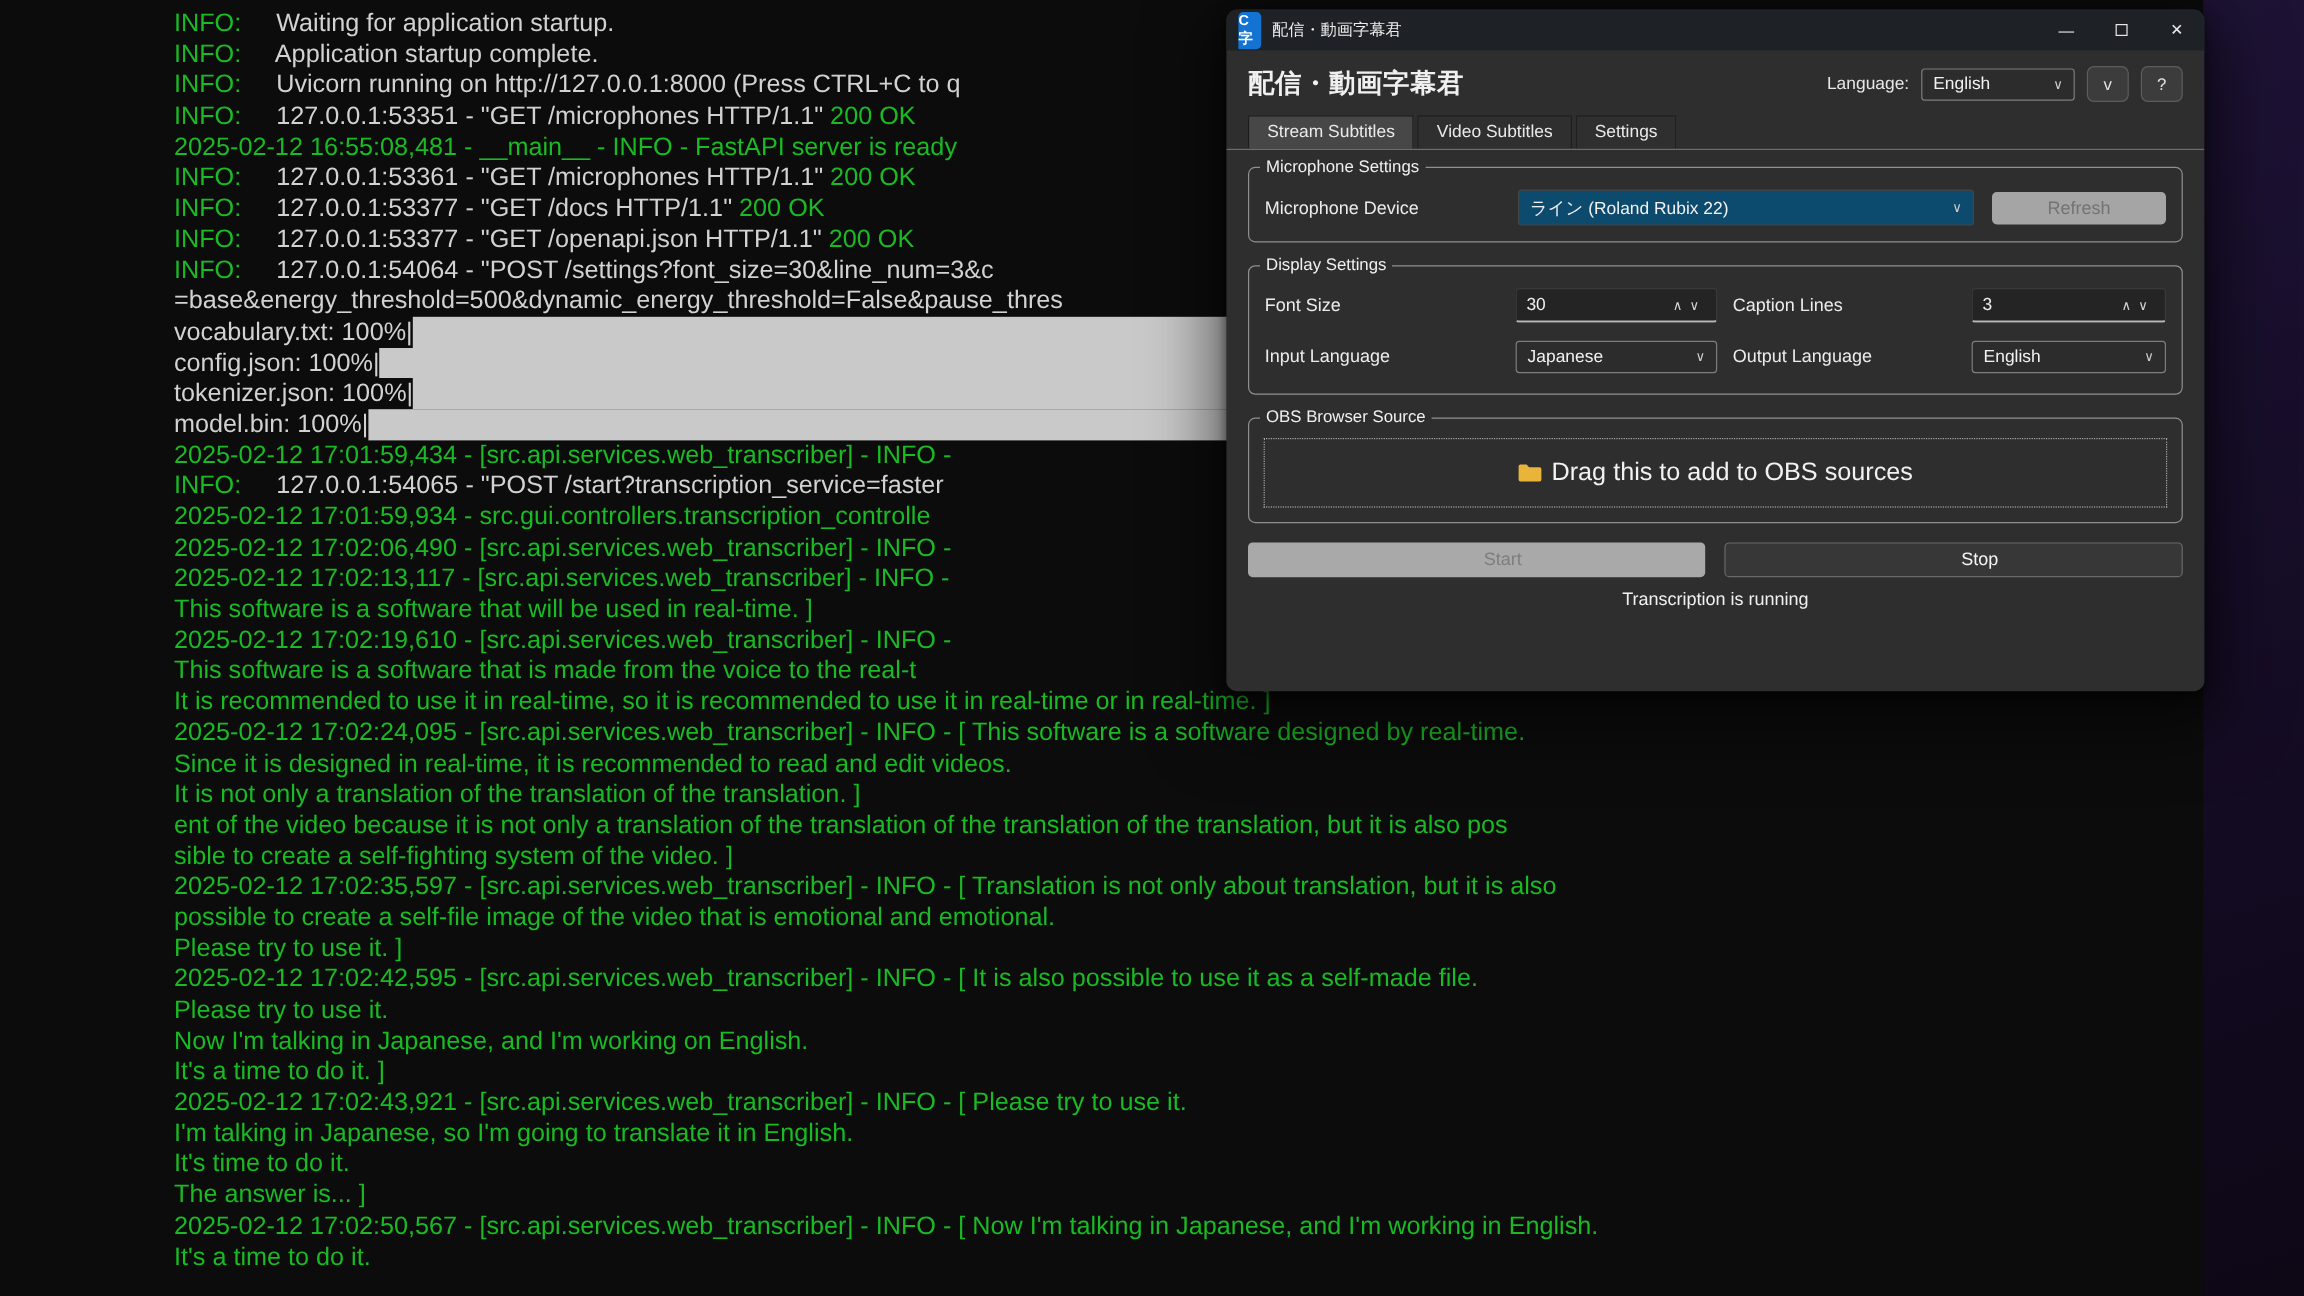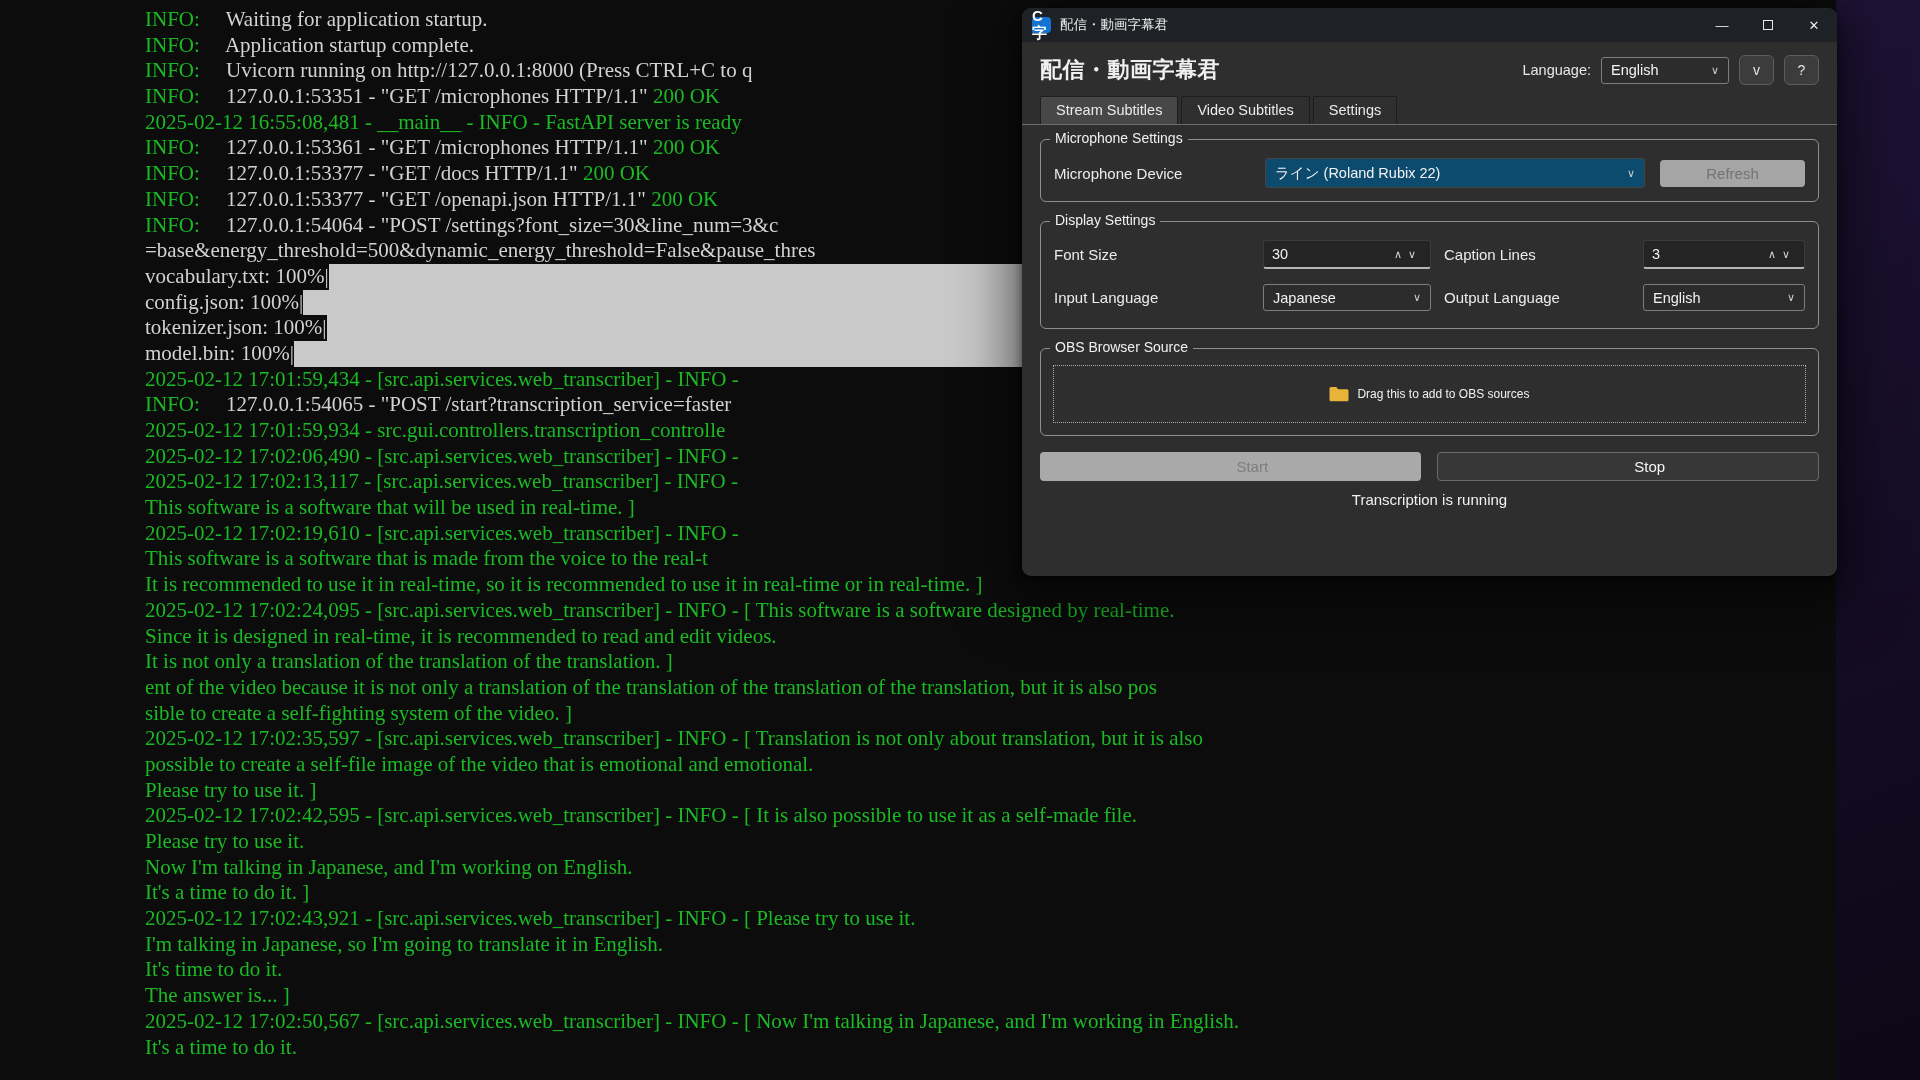--- a/index.html
+++ b/index.html
@@ -6,38 +6,38 @@
   html,body { width:1920px; height:1080px; overflow:hidden; background:#0d0716; }
   .desktop {
     position:relative; width:1920px; height:1080px;
     background:linear-gradient(160deg,#281a42 0%,#1c1132 45%,#0d0716 100%);
     font-family:"Liberation Sans","DejaVu Sans",sans-serif;
   }
   
   .terminal {
     position:absolute; left:0; top:0; width:1836px; height:1080px;
     background:#0c0c0c; padding:7px 0 0 145px; overflow:hidden;
-    font-family:Liberation Serif, serif;
+    font-family:Liberation Sans, sans-serif;
     font-size:21px; line-height:25.7px;
   }
   .t-line { display:flex; height:25.7px; white-space:pre; padding-right:756px; }
   .t-line span { white-space:pre; }
   .tg { color:#1aba24; }
   .tw { color:#d2d2d2; }
   .pbar { flex:1; background:#c9c9c9; height:25.7px; }
   
   .dialog {
     position:absolute; left:1022px; top:8px; width:815px; height:568px;
     background:#2e2e2e; border-radius:9px; overflow:hidden; color:#f0f0f0;
     box-shadow:0 18px 55px 12px rgba(0,0,0,.55), 0 3px 10px rgba(0,0,0,.5);
     display:flex; flex-direction:column; font-size:15px;
   }
   .titlebar { height:34px; background:#1e2126; display:flex; align-items:center; padding-left:10px; flex:none; }
-  .appicon { width:19px; height:16px; background:#1273d2; border-radius:4px 4px 4px 1px;
-    color:#fff; font-size:15px; font-weight:bold; display:flex; align-items:center; justify-content:center; margin-right:9px; }
+  .appicon { width:19px; height:31px; background:#1273d2; border-radius:4px 4px 4px 1px;
+    color:#fff; font-size:12px; font-weight:bold; display:flex; align-items:center; justify-content:center; margin-right:9px; }
   .titletext { font-size:13.5px; color:#ececec; }
   .wincontrols { margin-left:auto; display:flex; height:34px; }
   .winbtn { width:46px; height:34px; display:flex; align-items:center; justify-content:center; color:#e8e8e8; font-size:13px; cursor:default; }
   .maxglyph { width:10px; height:10px; border:1.2px solid #e8e8e8; display:inline-block; }
   .hdrrow { display:flex; align-items:center; padding:13px 18px 4px 18px; flex:none; }
   .hdrtitle { font-size:22px; font-weight:bold; letter-spacing:.5px; }
   .hdrright { margin-left:auto; display:flex; align-items:center; gap:10px; }
   .hdrlabel { font-size:14.5px; color:#e7e7e7; }
   .combo { background:#2c2c2c; border:1px solid #7d7d7d; border-radius:3px; height:27px;
     display:flex; align-items:center; justify-content:space-between; padding:0 9px; font-size:14.5px; color:#f2f2f2; }
@@ -59,21 +59,21 @@
   .miccombo { width:380px; height:30px; background:#0c4a6e; border:1px solid #454545; }
   .refreshbtn { flex:1; height:27px; background:#a5a5a5; color:#737373; border-radius:4px;
     display:flex; align-items:center; justify-content:center; font-size:15px; }
   .dispgroup { margin-top:19px; padding-bottom:17px; }
   .dispgrid { display:grid; grid-template-columns:196px 168px 186px 1fr; column-gap:13px; row-gap:15px; align-items:center; }
   .spin { background:#242424; border:1px solid #3a3a3a; border-bottom:2px solid #b5b5b5; border-radius:3px;
     height:29px; display:flex; align-items:center; padding:0 8px; font-size:14.5px; }
   .spin .val { flex:1; }
   .spin .chevs { color:#d5d5d5; font-size:11px; letter-spacing:6px; }
   .obsgroup { margin-top:19px; padding:16px 12px 12px 12px; }
-  .dropzone { border:1px dotted #aaaaaa; height:58px; display:flex; align-items:center; justify-content:center; gap:8px; font-size:12px; color:#f2f2f2; }
+  .dropzone { border:1px dotted #aaaaaa; height:58px; display:flex; align-items:center; justify-content:center; gap:8px; font-size:21px; color:#f2f2f2; }
   .btnrow { display:flex; gap:16px; margin-top:16px; }
   .btn { flex:1; height:29px; border-radius:4px; display:flex; align-items:center; justify-content:center; font-size:15px;padding-left:44px; }
   .btn-start { background:#a9a9a9; color:#7e7e7e; }
   .btn-stop { background:#373737; border:1px solid #6a6a6a; color:#f4f4f4; }
   .statusline { text-align:center; margin-top:10px; font-size:15px; color:#f0f0f0; }
 </style>
 </head>
 <body>
 
 <div class="desktop">

